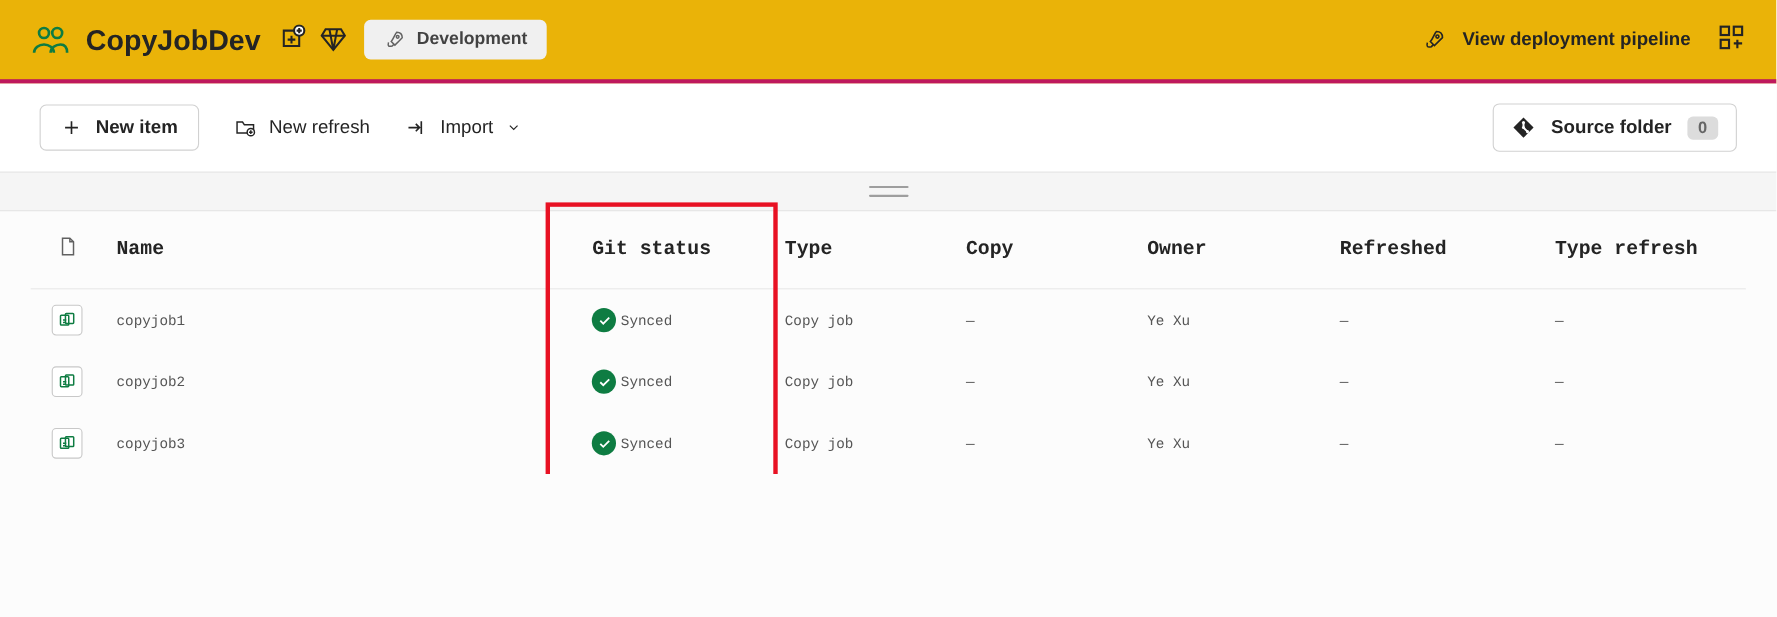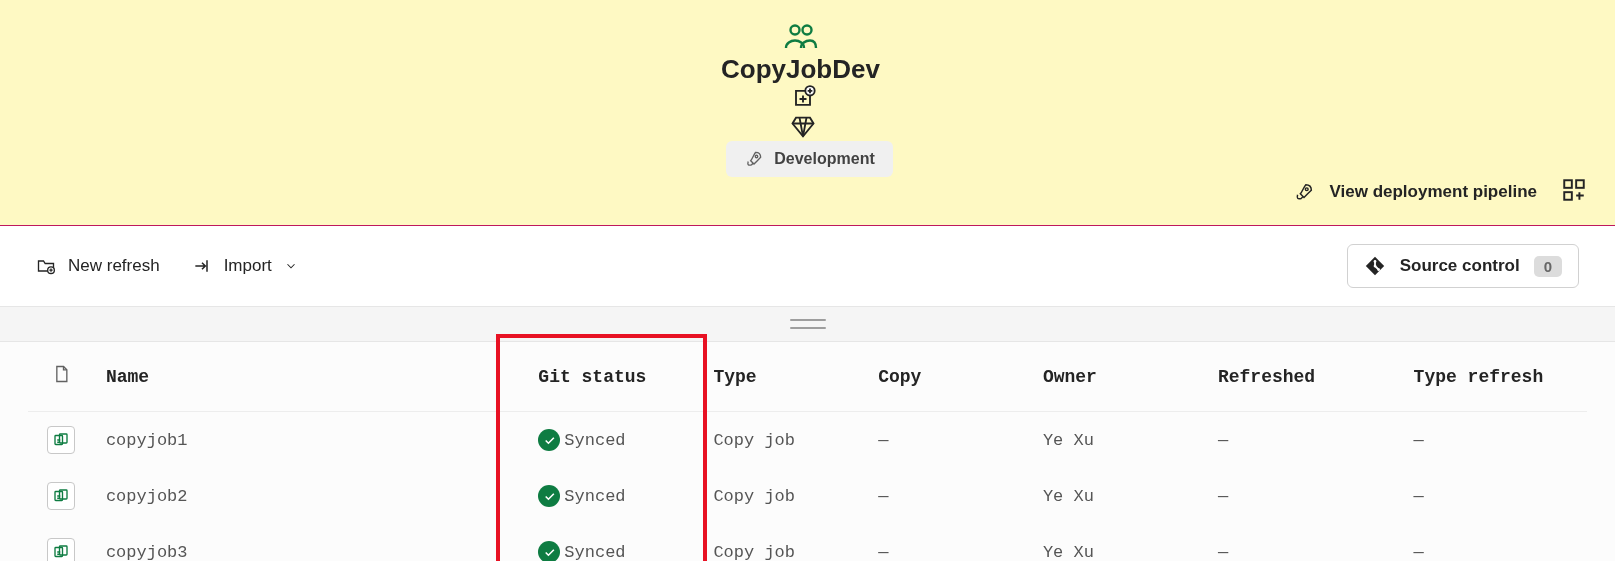--- a/index.html
+++ b/index.html
@@ -8,23 +8,22 @@
     background: #fcfcfc;
     color: #242424;
     width: 1615px;
   }
 
   
   .header {
     display: flex;
     align-items: center;
     padding: 18px 28px 18px 28px;
-    border-bottom: 1px solid #be185d;
-    background: #fef9c3;
-    flex-direction: column;
+    border-bottom: 4px solid #be185d;
+    background: #eab308;
   }
   .workspace-icon { width: 36px; height: 36px; color: #0e7c42; margin-right: 14px; flex:0 0 auto;}
   .workspace-title { font-size: 26px; font-weight: 700; color: #242424; margin-right: 14px;}
   .header-icon-btn {
     display:flex; align-items:center; justify-content:center;
     width:28px; height:28px; margin-right:10px; color:#242424;
   }
   .pill {
     display:flex; align-items:center; gap:10px;
     background:#f0f0f0; border-radius:6px; padding:8px 18px;
@@ -71,21 +70,21 @@
   .grip div{ height:2px; background:#9e9e9e; border-radius:2px;}
 
   
   .table-wrap { padding:0 28px;font-family:Liberation Mono, monospace;}
   table { width:100%; border-collapse:collapse; table-layout:fixed;}
   th {
     text-align:left; font-size:18px; font-weight:700; color:#242424;
     padding:22px 12px 22px 12px; border-bottom:1px solid #ededed;
   }
   td {
-    font-size:17px; color:#424242; padding:14px 12px;margin-top:23px;
+    font-size:13px; color:#424242; padding:14px 12px;margin-top:23px;
   }
   tr.data-row td { color:#555;}
   td.name-cell { color:#242424;}
   .col-icon { width:64px; text-align:center;}
   th.col-icon svg{ width:20px;height:20px; color:#616161;}
   .col-name { width:420px;}
   .col-git { width:170px;}
   .col-type { width:160px;}
   .col-task { width:160px;}
   .col-owner { width:170px;}
@@ -162,20 +161,26 @@
         <rect x="3" y="3" width="7" height="7"></rect>
           <rect x="14" y="3" width="7" height="7"></rect>
         <rect x="3" y="14" width="7" height="7"></rect>
           <path d="M17 14v7M14 17h7"></path>
       </svg>
     </span>
   </div>
 </div>
 
 <div class="toolbar">
+  <div class="toolbar-btn btn-outlined">
+    <svg viewBox="0 0 24 24" stroke="currentColor" stroke-width="1.8" fill="none">
+      <path d="M12 5v14M5 12h14"></path>
+    </svg>
+    <span>New item</span>
+  </div>
 
   <div class="toolbar-btn">
     <svg viewBox="0 0 24 24" stroke="currentColor" stroke-width="1.6" fill="none">
       <path d="M3 6h6l2 3h10v9H3z"></path>
         <circle cx="18" cy="17" r="4" fill="#fff"></circle>
         <path d="M18 15v4M16 17h4"></path>
     </svg>
     <span>New refresh</span>
   </div>
 
@@ -191,21 +196,21 @@
 
   <div class="toolbar-right">
     <div class="source-control">
       <svg viewBox="0 0 24 24" fill="currentColor">
         <path d="M12 2L2 12l10 10 10-10z" fill="#242424"></path>
         <path d="M12 7v5l4 4" stroke="#fff" stroke-width="2" fill="none"></path>
         <circle cx="12" cy="7" r="1.5" fill="#fff"></circle>
           <circle cx="12" cy="12" r="1.5" fill="#fff"></circle>
           <circle cx="16" cy="16" r="1.5" fill="#fff"></circle>
       </svg>
-      <span>Source control</span>
+      <span>Source folder</span>
       <span class="badge">0</span>
     </div>
   </div>
 </div>
 
 <div class="resize-strip">
   <div class="grip">
       <div></div>
       <div></div>
     </div>

